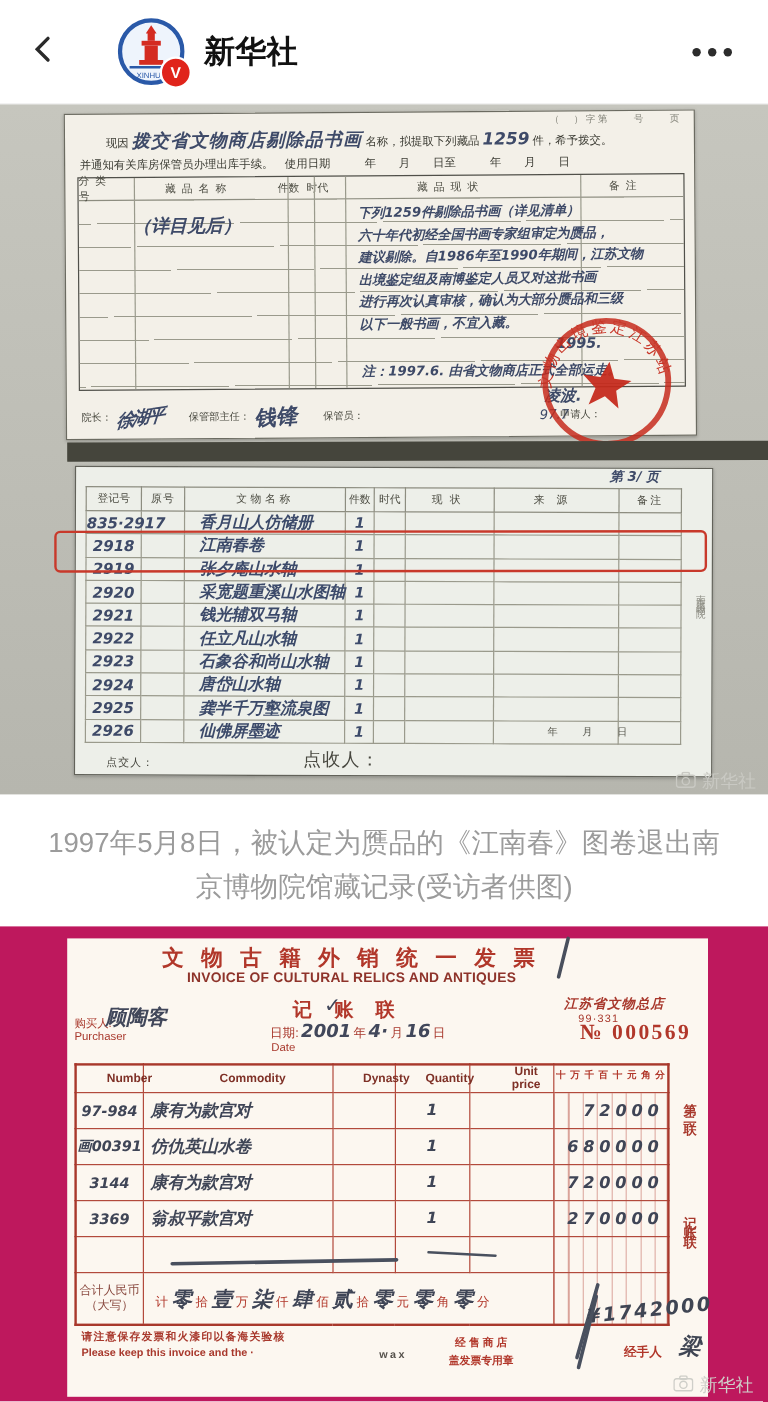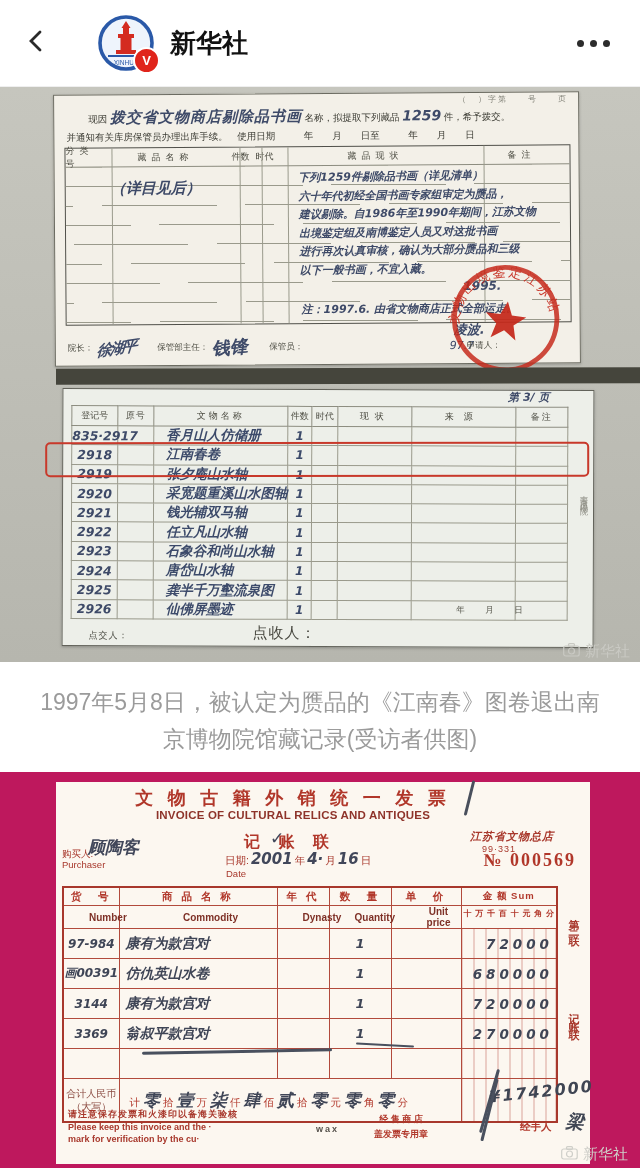--- a/index.html
+++ b/index.html
@@ -420,28 +420,20 @@
       <colgroup>
         <col style="width:56px">
           <col style="width:158px">
           <col style="width:52px">
         <col style="width:62px">
           <col style="width:70px">
           <col style="width:96px">
       </colgroup>
       <thead>
         <tr>
-          <th class="cn">货　号</th>
-          <th class="cn">商 品 名 称</th>
-          <th class="cn">年 代</th>
-          <th class="cn">数　量</th>
-          <th class="cn">单　价</th>
-          <th class="cn" style="letter-spacing:1px;font-size:9.5px">金 额 Sum</th>
-        </tr>
-        <tr>
           <th class="en">Number</th>
           <th class="en">Commodity</th>
           <th class="en">Dynasty</th>
           <th class="en">Quantity</th>
           <th class="en">Unit price</th>
           <th class="en" style="padding:0">
               <div class="units">
             <span>十</span>
             <span>万</span>
             <span>千</span>
@@ -512,21 +504,20 @@
     <div class="crossline" style="left:300px;top:262px;width:58px;height:2px;transform:rotate(3deg)"></div>
     <div class="crossline" style="left:432px;top:286px;width:3px;height:66px;transform:rotate(16deg)"></div>
     <div class="totalAmt">¥1742000</div>
 
     <div class="invSide" style="top:128px">第三联</div>
     <div class="invSide" style="top:222px">记账联</div>
 
     <div class="invFoot">
       <div class="footCn">请注意保存发票和火漆印以备海关验核</div>
       <div class="footEn">Please keep this invoice and the ·</div>
-      <div class="footEn">mark for verification by the cu·</div>
       <div class="footWax">wax</div>
       <div class="footStore">
         <div>经 售 商 店</div>
         <div>盖发票专用章</div>
       </div>
       <div class="crossline" style="left:420px;top:-30px;width:3px;height:64px;transform:rotate(14deg)"></div>
       <div class="footAgent">经手人</div>
       <div class="agentSign">梁</div>
     </div>
   </div>

